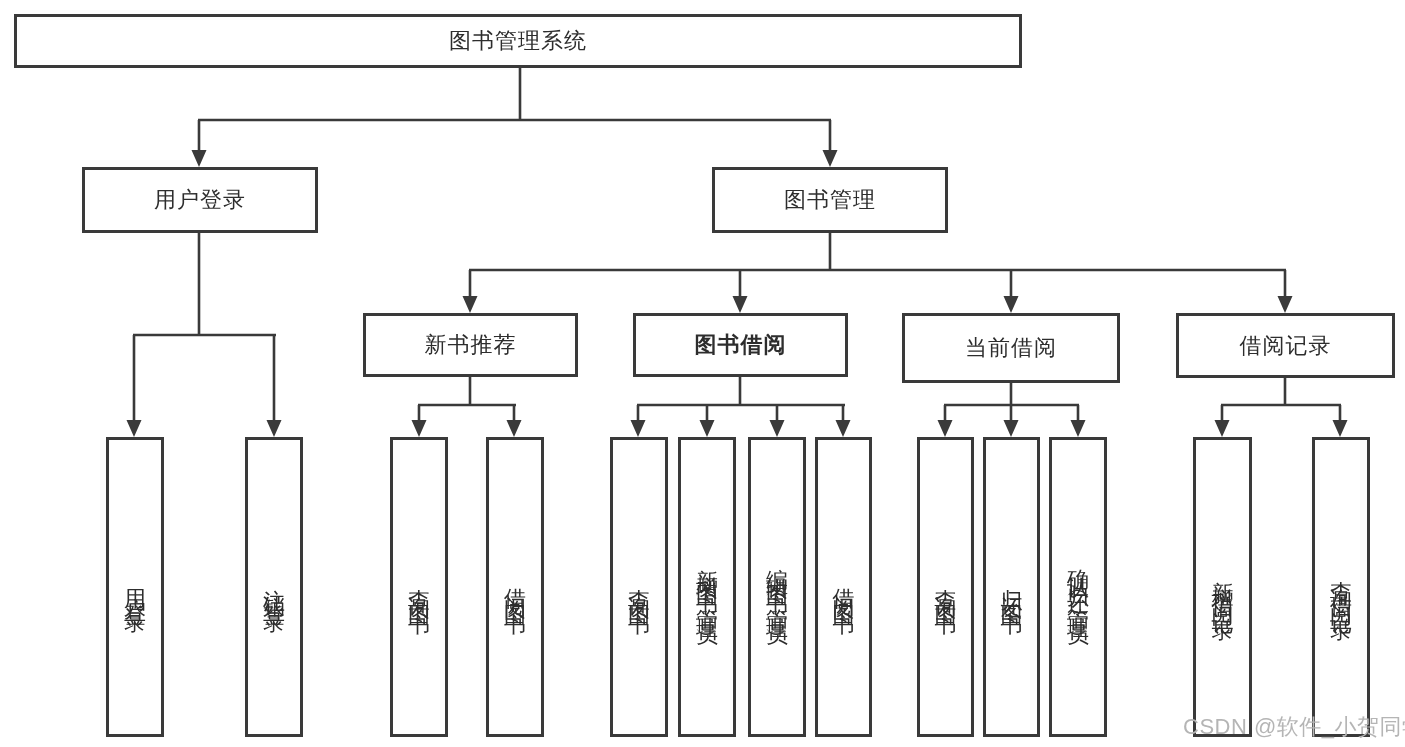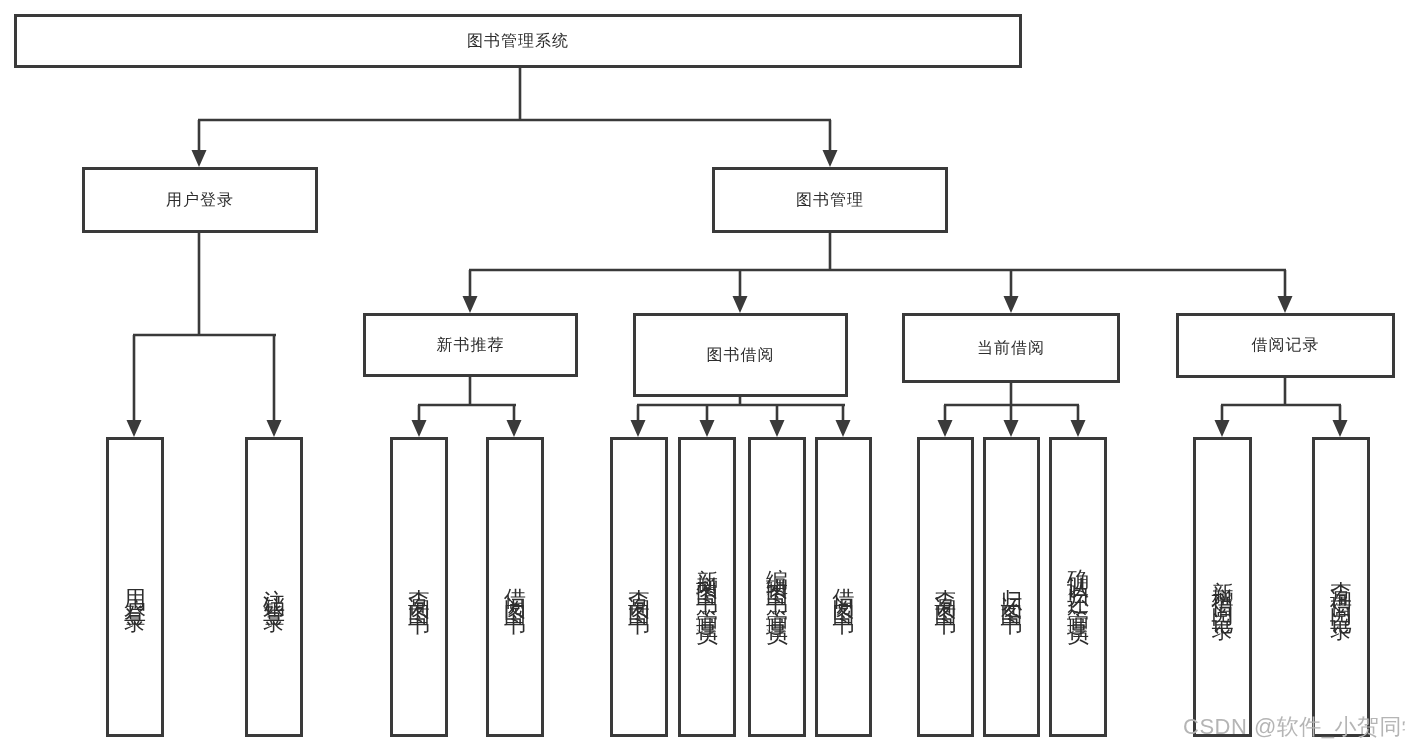--- a/index.html
+++ b/index.html
@@ -11,21 +11,21 @@
     font-family:"Liberation Sans","DejaVu Sans",sans-serif;color:var(--text);
     overflow:hidden;
   }
   .wires{position:absolute;left:0;top:0;}
   .wire{stroke:var(--line);stroke-width:2.6;fill:none;}
   .arrow{fill:var(--line);stroke:none;}
   .node{
     position:absolute;box-sizing:border-box;border:3px solid var(--line);
     background:var(--background);display:flex;align-items:center;justify-content:center;
   }
-  .hlabel{font-size:16px;letter-spacing:1px;white-space:nowrap;}
+  .hlabel{font-size:22px;letter-spacing:1px;white-space:nowrap;}
   .leaf span{
     writing-mode:vertical-rl;text-orientation:mixed;
     font-size:22px;letter-spacing:8px;line-height:1;
   }
   .watermark{
     position:absolute;left:1183px;top:712px;z-index:10;
     font-size:22px;letter-spacing:0.5px;color:var(--watermark);white-space:nowrap;
   }
 </style>
 </head>
@@ -63,21 +63,21 @@
   <div class="node" style="left:82px;top:167px;width:236px;height:66px;">
     <span class="hlabel">用户登录</span>
   </div>
   <div class="node" style="left:363px;top:313px;width:215px;height:64px;">
     <span class="hlabel">新书推荐</span>
   </div>
 
   <div class="node" style="left:712px;top:167px;width:236px;height:66px;">
     <span class="hlabel">图书管理</span>
   </div>
-  <div class="node" style="left:633px;top:313px;width:215px;height:84px;">
+  <div class="node" style="left:633px;top:313px;width:215px;height:64px;font-weight:bold;">
     <span class="hlabel">图书借阅</span>
   </div>
   <div class="node" style="left:902px;top:313px;width:218px;height:70px;">
     <span class="hlabel">当前借阅</span>
   </div>
   <div class="node" style="left:1176px;top:313px;width:219px;height:65px;">
     <span class="hlabel">借阅记录</span>
   </div>
 
   <div class="node leaf" style="left:106px;top:437px;width:58px;height:300px;">

